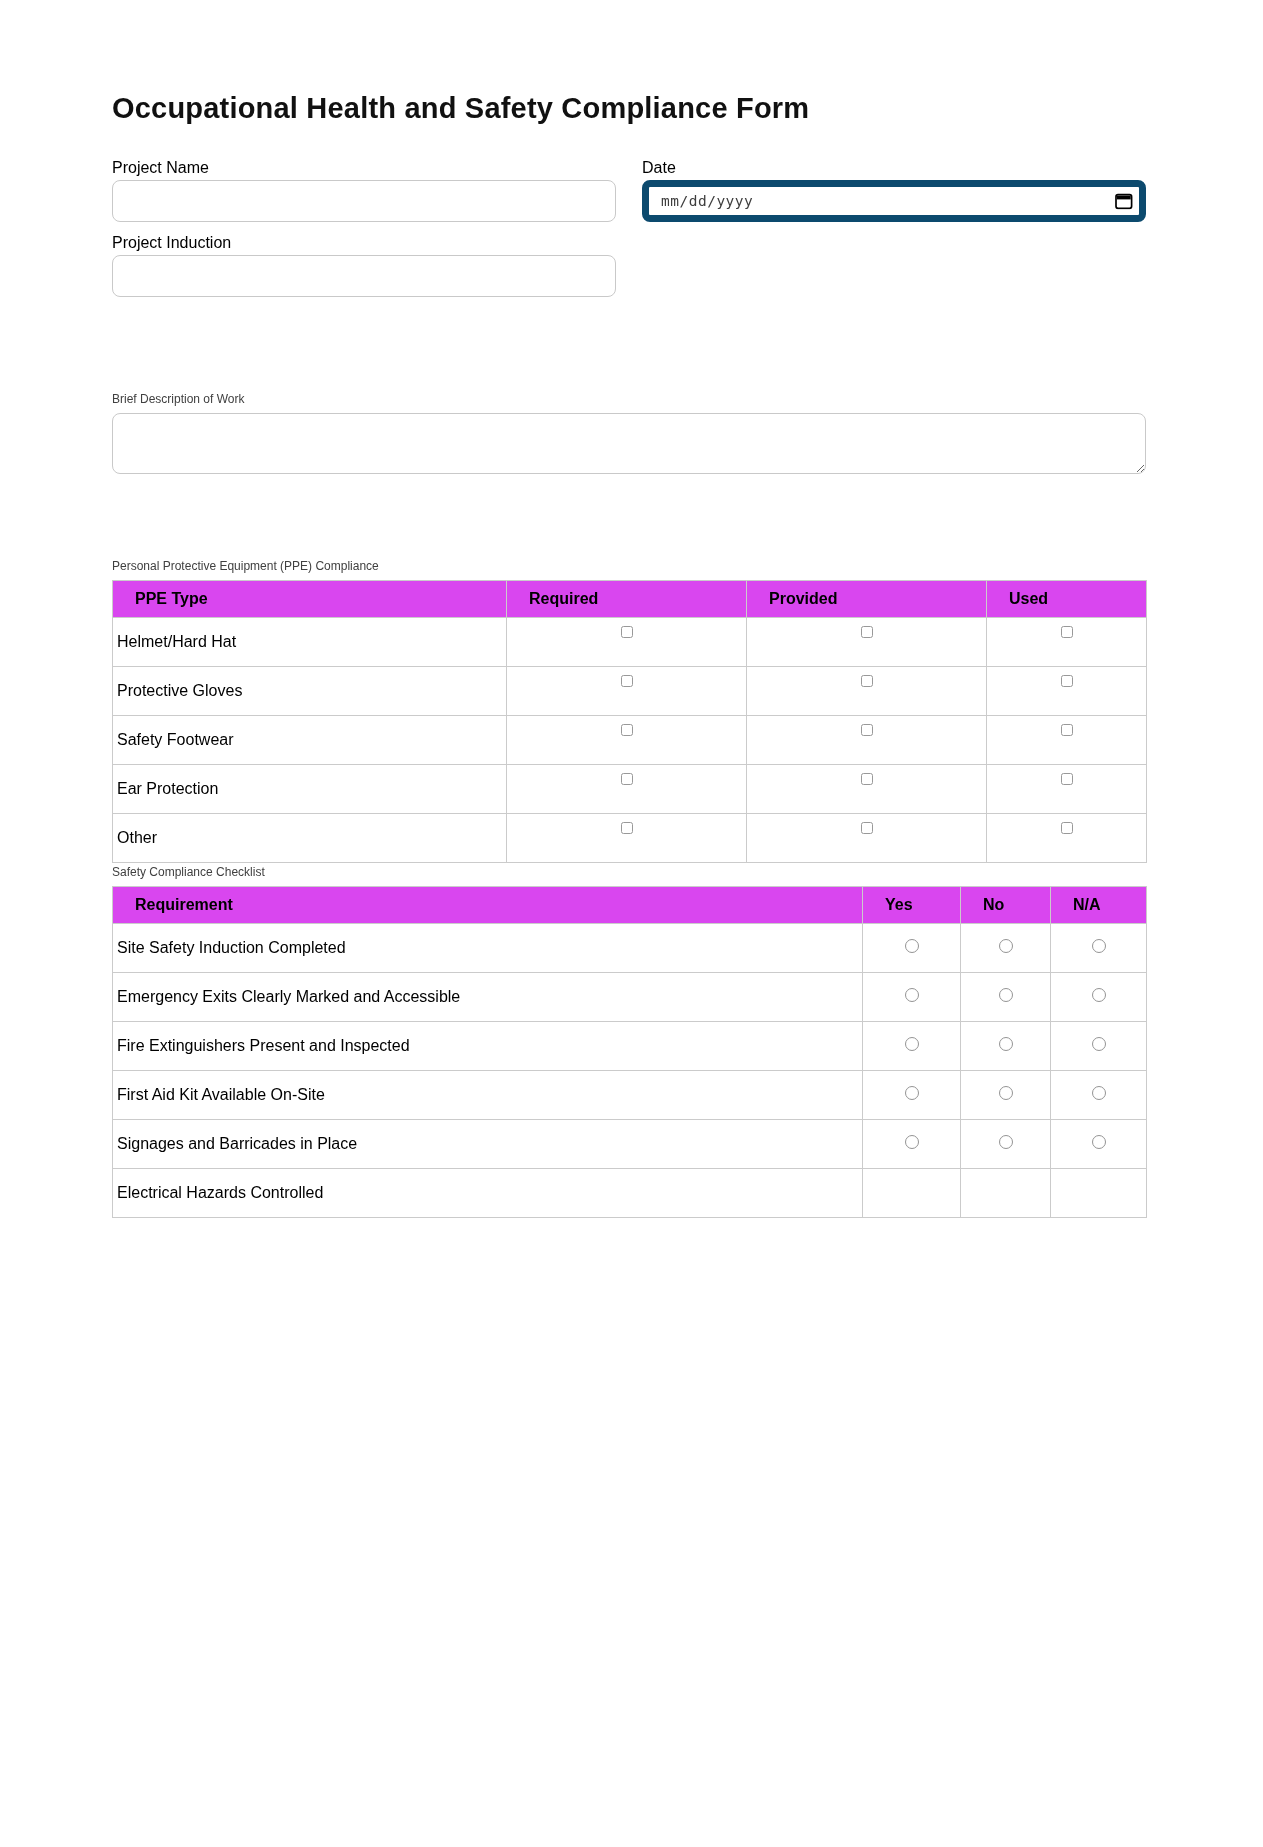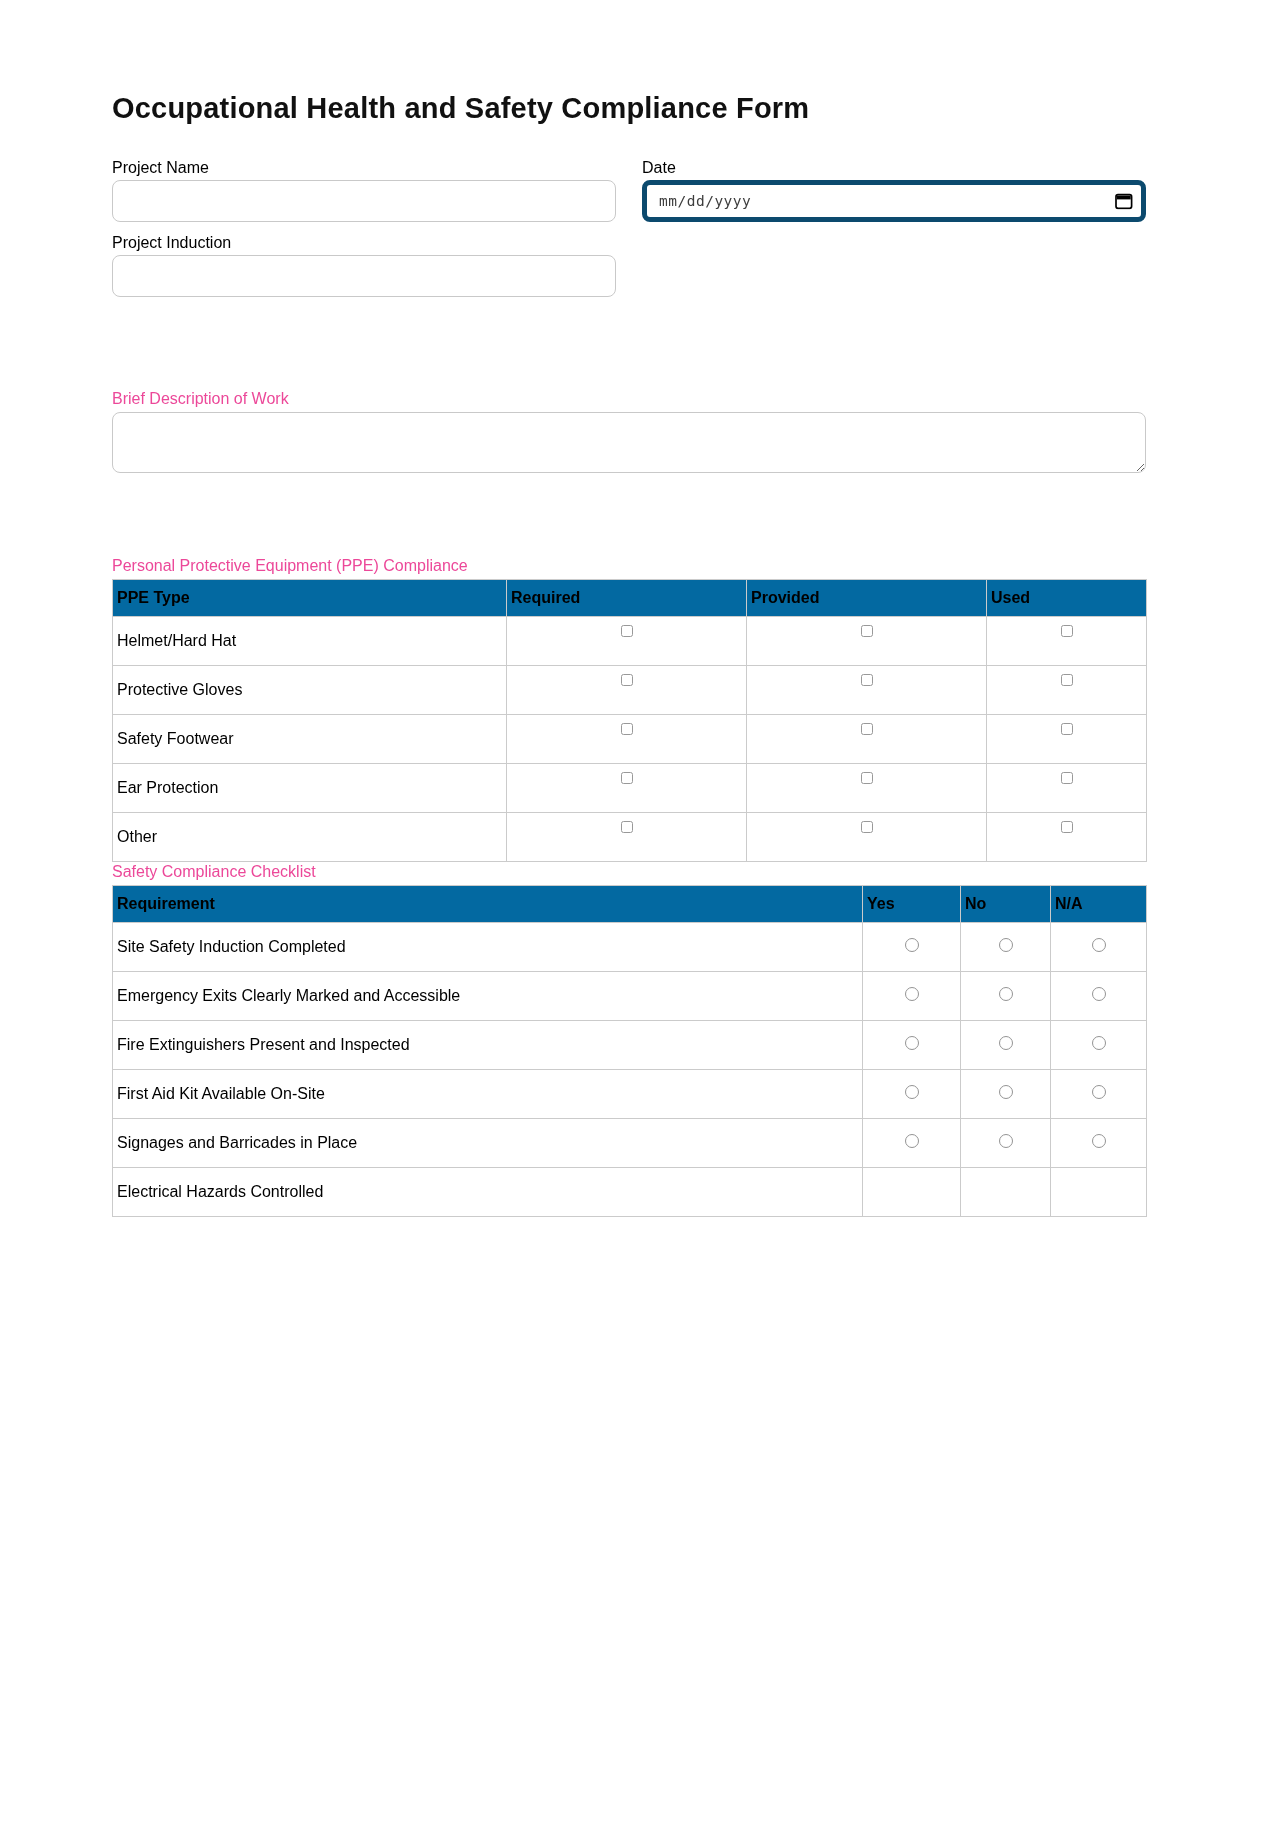--- a/index.html
+++ b/index.html
@@ -31,50 +31,50 @@
   .text-input {
     width: 100%; height: 42px;
     border: 1px solid #c9c9c9; border-radius: 8px; background: #fff;
     padding: 0 12px; font-size: 16px; color: #000;
     font-family: "Liberation Sans", sans-serif;
     outline: none; display: block;
   }
   .date-wrap { position: relative; }
   .date-input {
     width: 100%; height: 42px;
-    border: 5px solid #0c4a6e; border-radius: 8px; background: #fff;
+    border: 7px solid #0c4a6e; border-radius: 8px; background: #fff;
     padding: 0 40px 0 12px; font-size: 14.5px; color: #333;
     font-family: "DejaVu Sans Mono", "Liberation Mono", monospace;
     letter-spacing: 0.5px; outline: none; display: block;
   }
   .date-input::placeholder { color: #3d3d3d; opacity: 1; }
   .cal-btn {
     position: absolute; right: 13px; top: 50%; transform: translateY(-50%);
     width: 18px; height: 17px; background: transparent; border: none;
     display: flex; align-items: center; justify-content: center; cursor: pointer;
   }
 
-  .section-label { font-size: 16px; line-height: 19px; color: #ec4899; }
+  .section-label { font-size: 12px; line-height: 19px; color: #404040; }
   .desc-block { margin-top: 81px; }
   .desc-textarea {
     margin-top: 4px; width: 100%; height: 61px;
     border: 1px solid #c9c9c9; border-radius: 8px; background: #fff;
     padding: 8px 12px; font-size: 16px; color: #000;
     font-family: "Liberation Sans", sans-serif;
     outline: none; resize: both; display: block;
   }
 
   .ppe-section { margin-top: 83px; }
   .checklist-section { }
 
   table { border-collapse: collapse; width: 1034px; table-layout: fixed; margin-top: 4px; }
   th, td { border: 1px solid #cbcbcb; }
   th {
     font-size: 16px; font-weight: bold; text-align: left;
-    height: 37px; padding: 0 4px; color: #000; background: #0369a1;
+    height: 37px; padding: 0 22px; color: #000; background: #d946ef;
   }
   td { height: 49px; font-size: 16px; background: #fff; }
   td.text-cell { padding: 0 4px; vertical-align: middle; }
   td.cb-cell { text-align: center; vertical-align: top; padding-top: 6px; }
   td.radio-cell { text-align: center; vertical-align: middle; }
 
   .checkbox {
     display: inline-block; width: 12px; height: 12px;
     border: 1.5px solid #999; border-radius: 2.5px; background: #fff;
     cursor: pointer;

